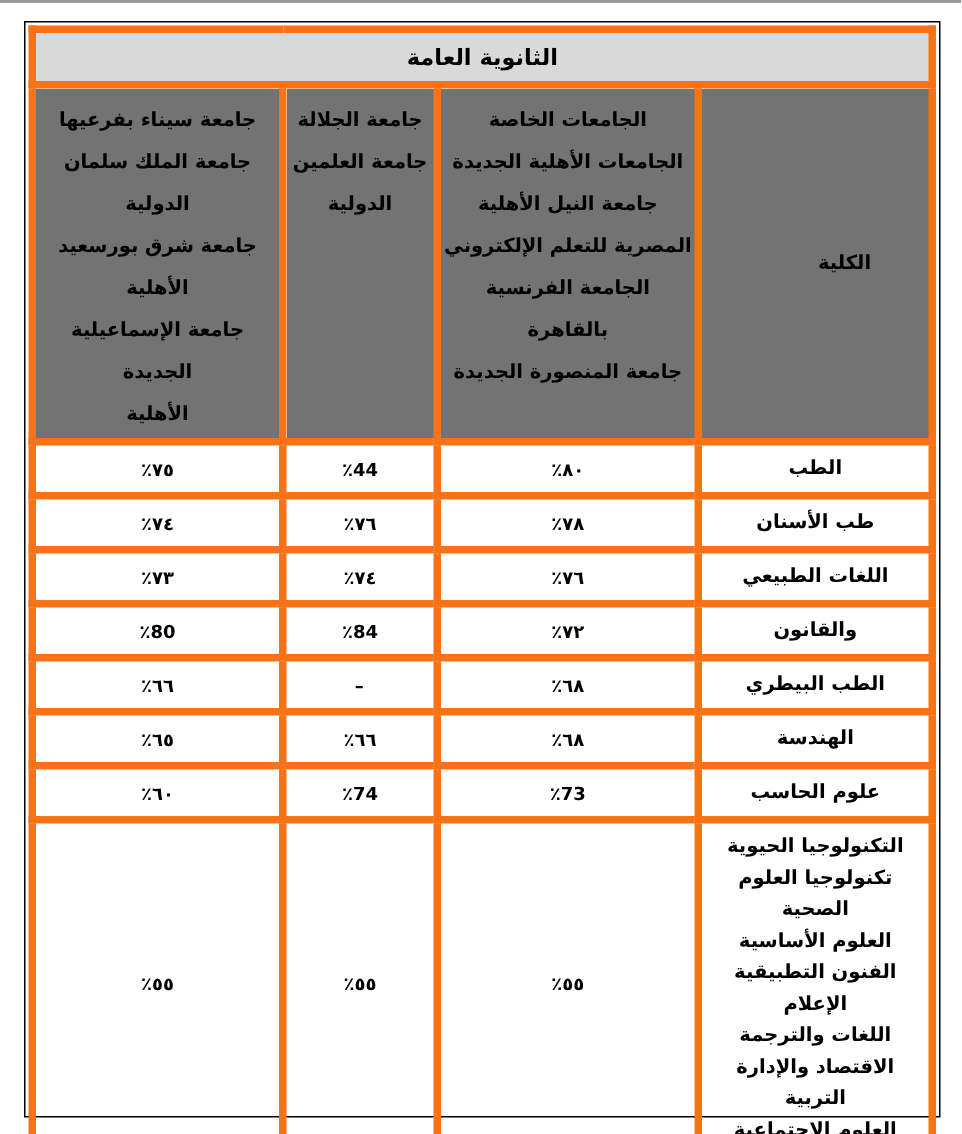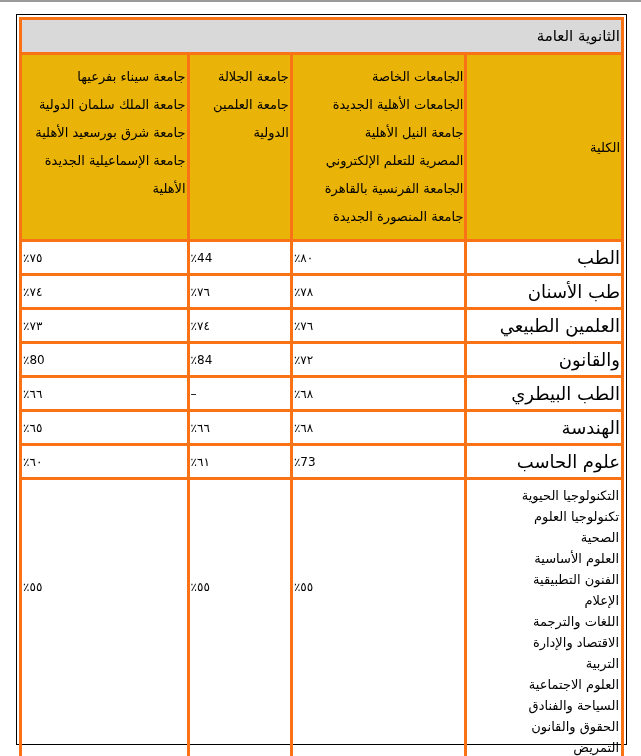--- a/index.html
+++ b/index.html
@@ -35,55 +35,56 @@
     background: #ffffff;
   }
   table.main {
     width: 100%;
     height: 100%;
     border-collapse: collapse;
     table-layout: fixed;
     direction: rtl;
   }
   table.main td {
-    border: 3px solid #f97316;
-    font-weight: normal;
+    border: 5px solid #f97316;
+    text-align: center;
+    font-weight: bold;
     overflow: hidden;
   }
   
   col.c-faculty { width: 156px; }
   col.c-private { width: 174px; }
   col.c-galala  { width: 103px; }
   col.c-sinai   { width: 167px; }
 
   tr.title-row td {
     height: 30px;
     background: #d9d9d9;
     font-size: 15px;
     letter-spacing: .2px;
   }
   tr.header-row td {
     height: 175px;
-    background: #eab308;
+    background: #737373;
     font-size: 13px;
   }
   td.hdr-multiline {
     vertical-align: top;
     padding-top: 8px;
     line-height: 28px;
     white-space: pre-line;
   }
   td.hdr-faculty {
     vertical-align: middle;
     border-left-width: 3px;
     padding-left: 40px;
   }
   tr.data-row td { height: 29px; margin-left: 44px; }
   td.faculty-cell {
-    font-size: 18px;
+    font-size: 13px;
     border-left-width: 3px;
   }
   td.pct-cell {
     direction: ltr;
     font-size: 12px;
     letter-spacing: 1px;
   }
   tr.group-row td.faculty-cell {
     vertical-align: top;
     padding: 5px 2px 2px 2px;
@@ -142,21 +143,21 @@
       </tr>
 
       <tr class="data-row">
         <td class="faculty-cell">طب الأسنان</td>
         <td class="pct-cell">٪٧٨</td>
         <td class="pct-cell">٪٧٦</td>
         <td class="pct-cell">٪٧٤</td>
       </tr>
 
       <tr class="data-row">
-        <td class="faculty-cell">العلمين الطبيعي</td>
+        <td class="faculty-cell">اللغات الطبيعي</td>
         <td class="pct-cell">٪٧٦</td>
         <td class="pct-cell">٪٧٤</td>
         <td class="pct-cell">٪٧٣</td>
       </tr>
 
       <tr class="data-row">
         <td class="faculty-cell">والقانون</td>
         <td class="pct-cell">٪٧٢</td>
         <td class="pct-cell">٪84</td>
         <td class="pct-cell">٪80</td>
@@ -172,21 +173,21 @@
       <tr class="data-row">
         <td class="faculty-cell">الهندسة</td>
         <td class="pct-cell">٪٦٨</td>
         <td class="pct-cell">٪٦٦</td>
         <td class="pct-cell">٪٦٥</td>
       </tr>
 
       <tr class="data-row">
         <td class="faculty-cell">علوم الحاسب</td>
         <td class="pct-cell">٪73</td>
-        <td class="pct-cell">٪٦١</td>
+        <td class="pct-cell">٪74</td>
         <td class="pct-cell">٪٦٠</td>
       </tr>
 
       <tr class="group-row">
         <td class="faculty-cell">التكنولوجيا الحيوية
 تكنولوجيا العلوم
 الصحية
 العلوم الأساسية
 الفنون التطبيقية
 الإعلام

